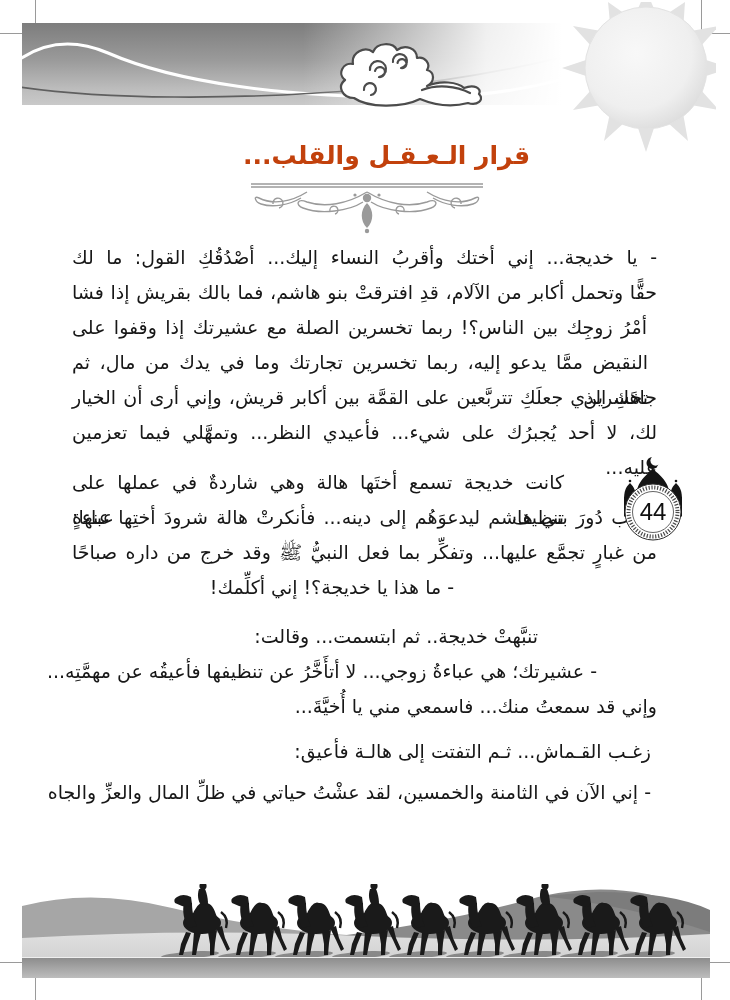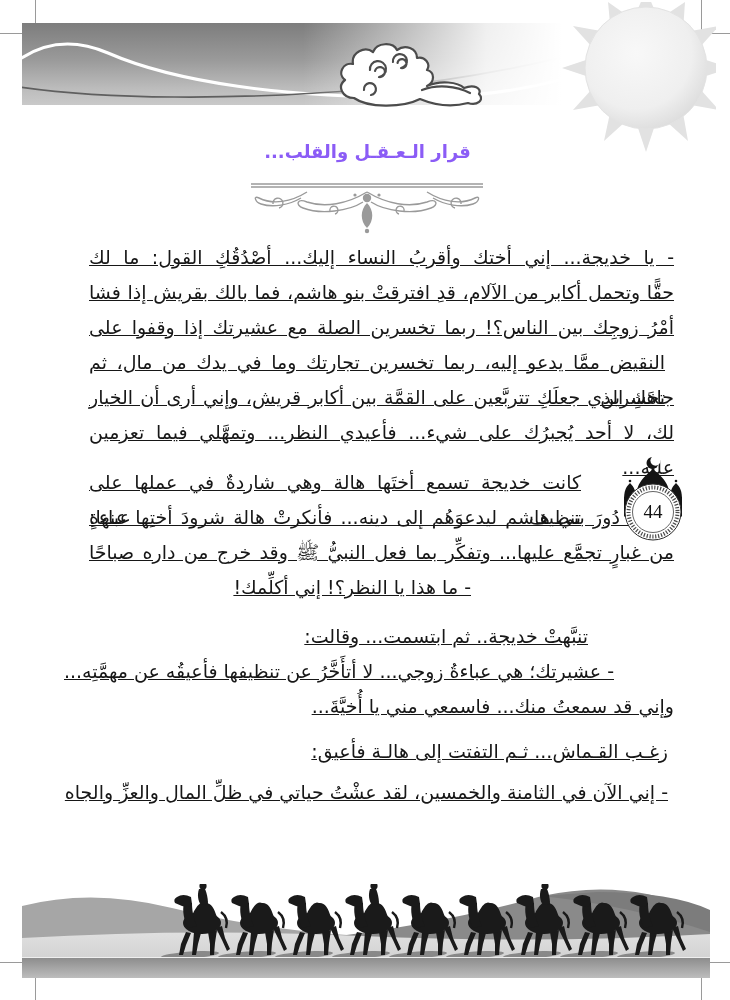--- a/index.html
+++ b/index.html
@@ -12,38 +12,38 @@
   
   .hband{position:absolute;left:22px;top:23px;width:540px;height:82px;
          background:linear-gradient(180deg,#7d7d7d 0%,#9a9a9a 45%,#bcbcbc 80%,#c9c9c9 100%);}
   .hband-fade{position:absolute;inset:0;
          background:linear-gradient(90deg,rgba(255,255,255,0) 52%,rgba(255,255,255,.88) 86%,#fff 100%);}
   .hband svg{position:absolute;inset:0;}
 
   .sun{position:absolute;left:548px;top:2px;width:168px;height:158px;}
   .cloud{position:absolute;left:330px;top:40px;width:152px;height:76px;}
 
-  .title{position:absolute;left:205px;top:141px;width:325px;text-align:center;direction:rtl;
-         font-weight:bold;font-size:18px;color:#8b5cf6;}
+  .title{position:absolute;left:205px;top:141px;width:325px;text-align:right;direction:rtl;
+         font-weight:bold;font-size:25px;color:#c2410c;}
   .flourish{position:absolute;left:249px;top:178px;width:236px;height:56px;}
 
   
-  .bodytext{position:absolute;left:89px;top:240px;width:585px;direction:rtl;
-            color:#171717;font-size:19px;text-decoration:underline;}
+  .bodytext{position:absolute;left:72px;top:240px;width:585px;direction:rtl;
+            color:#171717;font-size:19px;}
   .line{height:35px;line-height:35px;text-align:right;white-space:nowrap;}
   .line.just{white-space:normal;text-align:justify;text-align-last:justify;}
   .para:nth-child(2){margin-top:15px;}
   .para:nth-child(3){margin-top:14px;}
   .para:nth-child(4){margin-top:10px;}
   .para:nth-child(5){margin-top:6px;}
 
   
   .badge{position:absolute;left:621px;top:453px;width:64px;height:92px;}
   .badge-num{position:absolute;left:621px;top:497px;width:64px;text-align:center;
-             font-family:Liberation Serif, serif;font-size:19px;color:#101010;line-height:30px;}
+             font-family:Liberation Sans, sans-serif;font-size:24px;color:#101010;line-height:30px;}
 
   
   .desert{position:absolute;left:22px;top:884px;width:688px;height:94px;}
 </style>
 </head>
 <body>
 
 <div class="page">
 
   <div class="mark" style="left:35px;top:0;width:1px;height:30px;"></div>
@@ -118,33 +118,33 @@
       <circle cx="118" cy="53" r="2.2"></circle>
       <circle cx="106" cy="17" r="1.6"></circle>
       <circle cx="130" cy="17" r="1.6"></circle>
     </g>
   </svg>
 
   <div class="bodytext">
       <div class="para">
         <div class="line just" style="margin-right: 0px;">- يا خديجة... إني أختك وأقربُ النساء إليك... أصْدُقُكِ القول: ما لك</div>
         <div class="line just" style="margin-right: 0px;">حقًّا وتحمل أكابر من الآلام، قدِ افترقتْ بنو هاشم، فما بالك بقريش إذا فشا</div>
-        <div class="line just" style="margin-right: 0px;">أمْرُ زوجِك بين الناس؟! ربما تخسرين الصلة مع عشيرتك إذا وقفوا على</div>
+        <div class="line just" style="margin-right: 10px;">أمْرُ زوجِك بين الناس؟! ربما تخسرين الصلة مع عشيرتك إذا وقفوا على</div>
         <div class="line just" style="margin-right: 9px;">النقيض ممَّا يدعو إليه، ربما تخسرين تجارتك وما في يدك من مال، ثم تخسرين</div>
         <div class="line just" style="margin-right: 0px;">جاهَكِ الذي جعلَكِ تتربَّعين على القمَّة بين أكابر قريش، وإني أرى أن الخيار</div>
         <div class="line just" style="margin-right: 0px;">لك، لا أحد يُجبرُك على شيء... فأعيدي النظر... وتمهَّلي فيما تعزمين عليه...</div>
       </div>
       <div class="para">
         <div class="line just" style="margin-right: 93px;">كانت خديجة تسمع أختَها هالة وهي شاردةٌ في عملها على تنظيف عباءةٍ</div>
         <div class="line just" style="margin-right: 0px;">يطلب دُورَ بني هاشم ليدعوَهُم إلى دينه... فأنكرتْ هالة شرودَ أختِها عنها:</div>
         <div class="line just" style="margin-right: 0px;">من غبارٍ تجمَّع عليها... وتفكِّر بما فعل النبيُّ ﷺ وقد خرج من داره صباحًا</div>
-        <div class="line" style="margin-right: 203px;">- ما هذا يا النظر؟! إني أكلِّمك!</div>
-      </div>
-      <div class="para">
-        <div class="line" style="margin-right: 86px;">تنبَّهتْ خديجة.. ثم ابتسمت... وقالت:</div>
+        <div class="line" style="margin-right: 203px;">- ما هذا يا خديجة؟! إني أكلِّمك!</div>
+      </div>
+      <div class="para">
+        <div class="line" style="margin-right: 119px;">تنبَّهتْ خديجة.. ثم ابتسمت... وقالت:</div>
         <div class="line" style="margin-right: 60px;">- عشيرتك؛ هي عباءةُ زوجي... لا أتأَخَّرُ عن تنظيفها فأعيقُه عن مهمَّتِه...</div>
         <div class="line" style="">وإني قد سمعتُ منك... فاسمعي مني يا أُخيَّةَ...</div>
       </div>
       <div class="para">
         <div class="line" style="margin-right: 6px;">زغـب القـماش... ثـم التفتت إلى هالـة فأعيق:</div>
       </div>
       <div class="para">
         <div class="line" style="margin-right: 6px;">- إني الآن في الثامنة والخمسين، لقد عشْتُ حياتي في ظلِّ المال والعزِّ والجاه</div>
       </div>
     </div>

